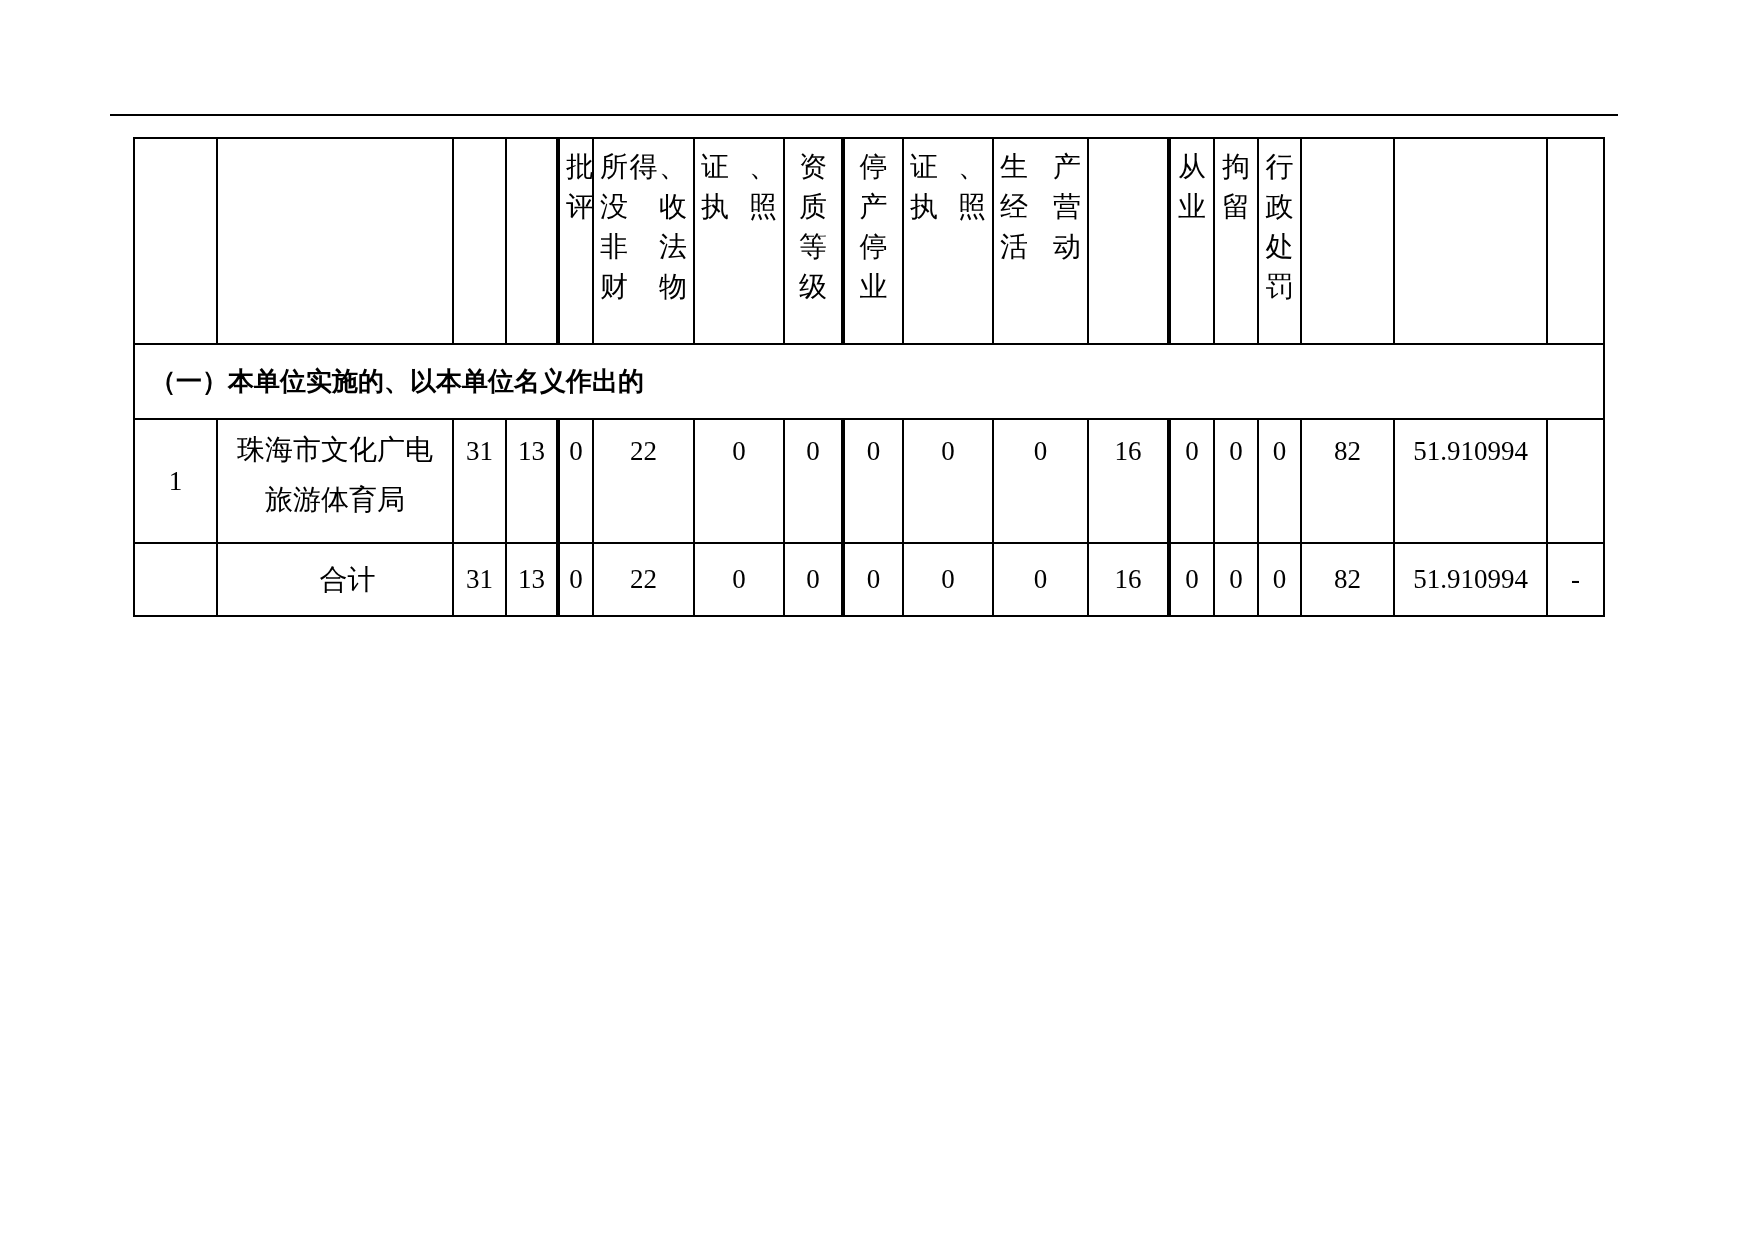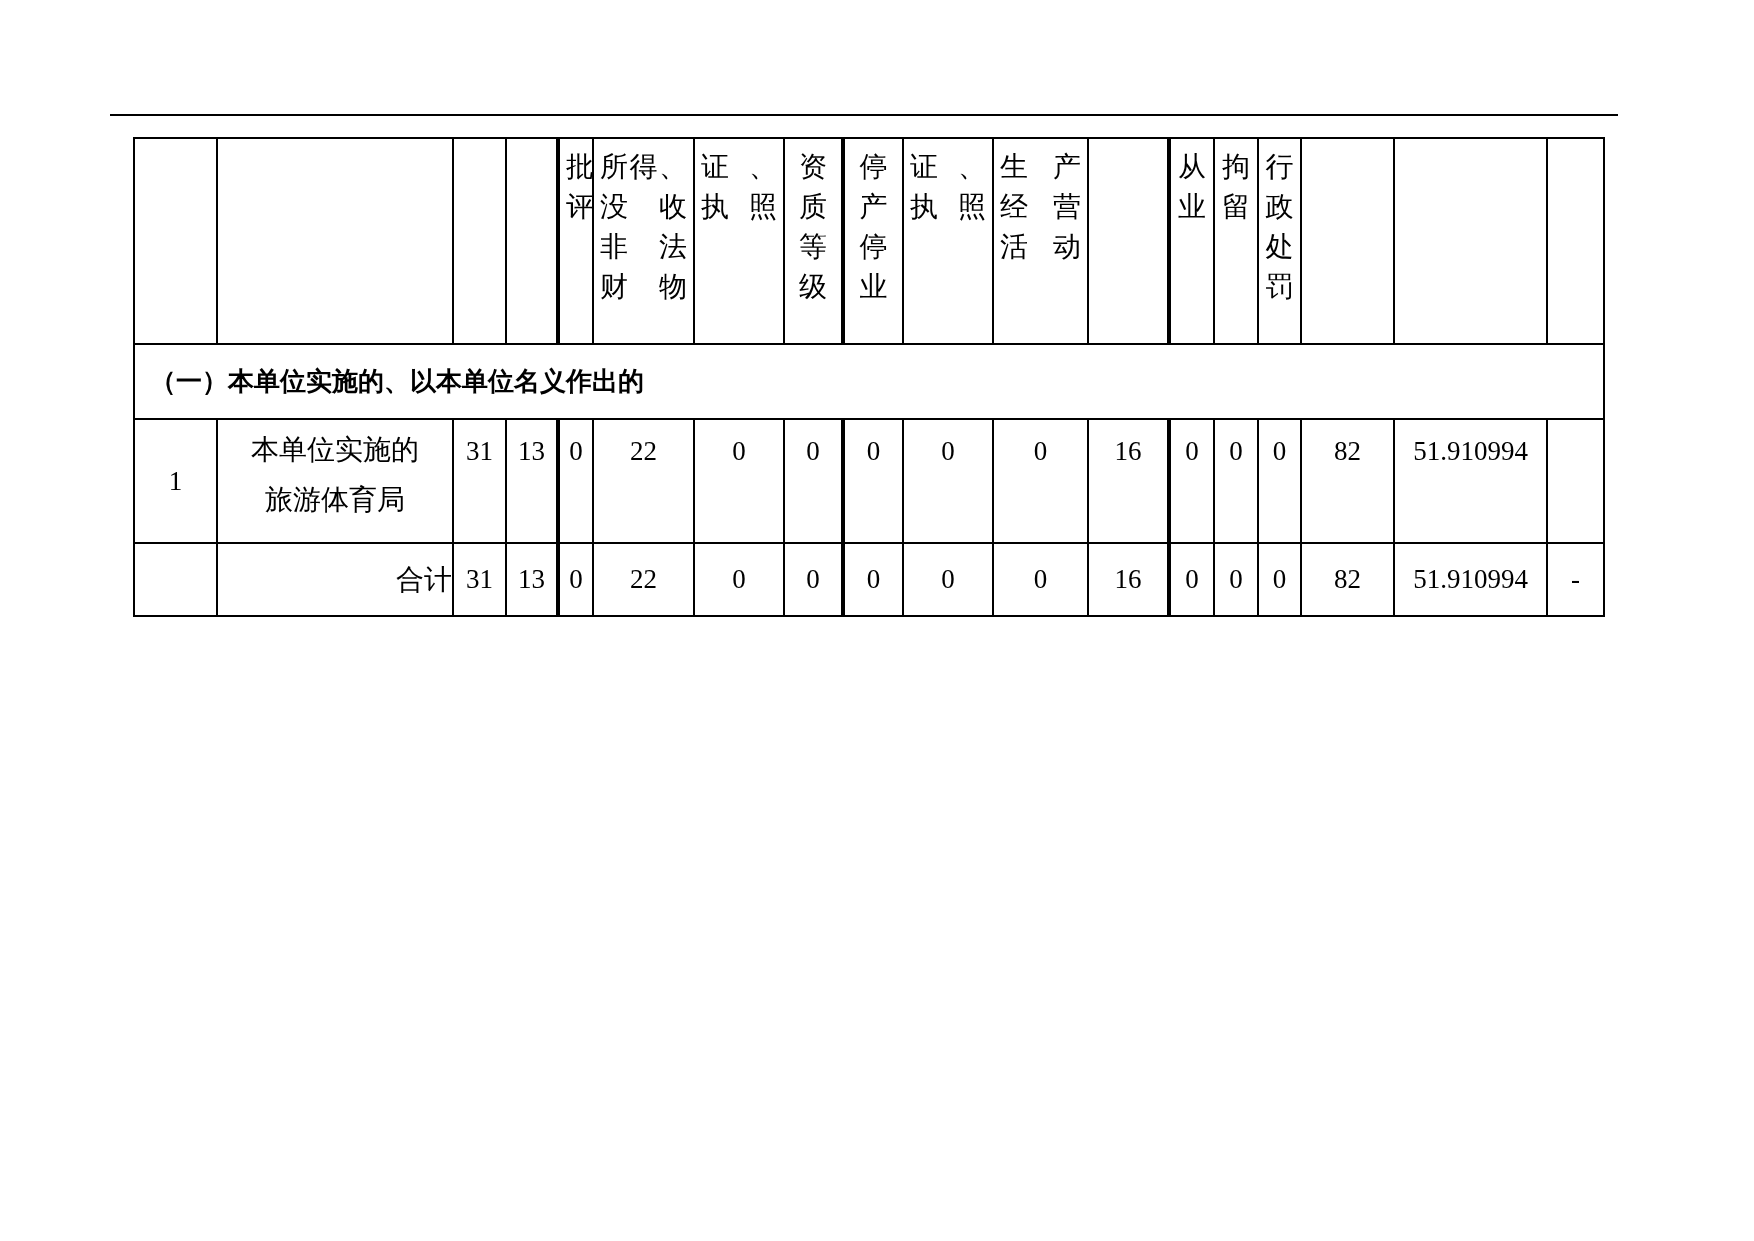--- a/index.html
+++ b/index.html
@@ -59,21 +59,21 @@
   tr.r1 { height: 124px; }
   tr.r1 td.val  { vertical-align: top; padding-top: 16px; text-align: center; font-size: 27px; }
   tr.r1 td.idx  { vertical-align: middle; text-align: center; font-size: 27px; }
   tr.r1 td.unit { vertical-align: top; padding-top: 5px; }
   .uline { height: 50px; line-height: 50px; text-align: center; font-size: 28px; white-space: nowrap; }
 
   
   tr.tot { height: 73px; }
   tr.tot td { vertical-align: middle; font-size: 27px; }
   tr.tot td.val  { text-align: center; }
-  tr.tot td.unit { text-align: right; padding-left: 25px; font-size: 28px; }
+  tr.tot td.unit { text-align: center; padding-left: 25px; font-size: 28px; }
   tr.tot td.idx  { text-align: center; }
 </style>
 </head>
 <body>
 
 <div class="top-rule"></div>
 
 <table class="stats">
   <colgroup>
       <col style="width: 83px;">
@@ -190,21 +190,21 @@
         <th></th>
       </tr>
   </thead>
   <tbody>
     <tr class="sec">
         <td colspan="18">（一）本单位实施的、以本单位名义作出的</td>
       </tr>
     <tr class="r1">
         <td class="idx">1</td>
         <td class="unit">
-          <div class="uline">本单位实施的</div>
+          <div class="uline">珠海市文化广电</div>
           <div class="uline">旅游体育局</div>
         </td>
         <td class="val">31</td>
         <td class="val">13</td>
         <td class="val thickL">0</td>
         <td class="val">22</td>
         <td class="val">0</td>
         <td class="val">0</td>
         <td class="val thickL">0</td>
         <td class="val">0</td>

